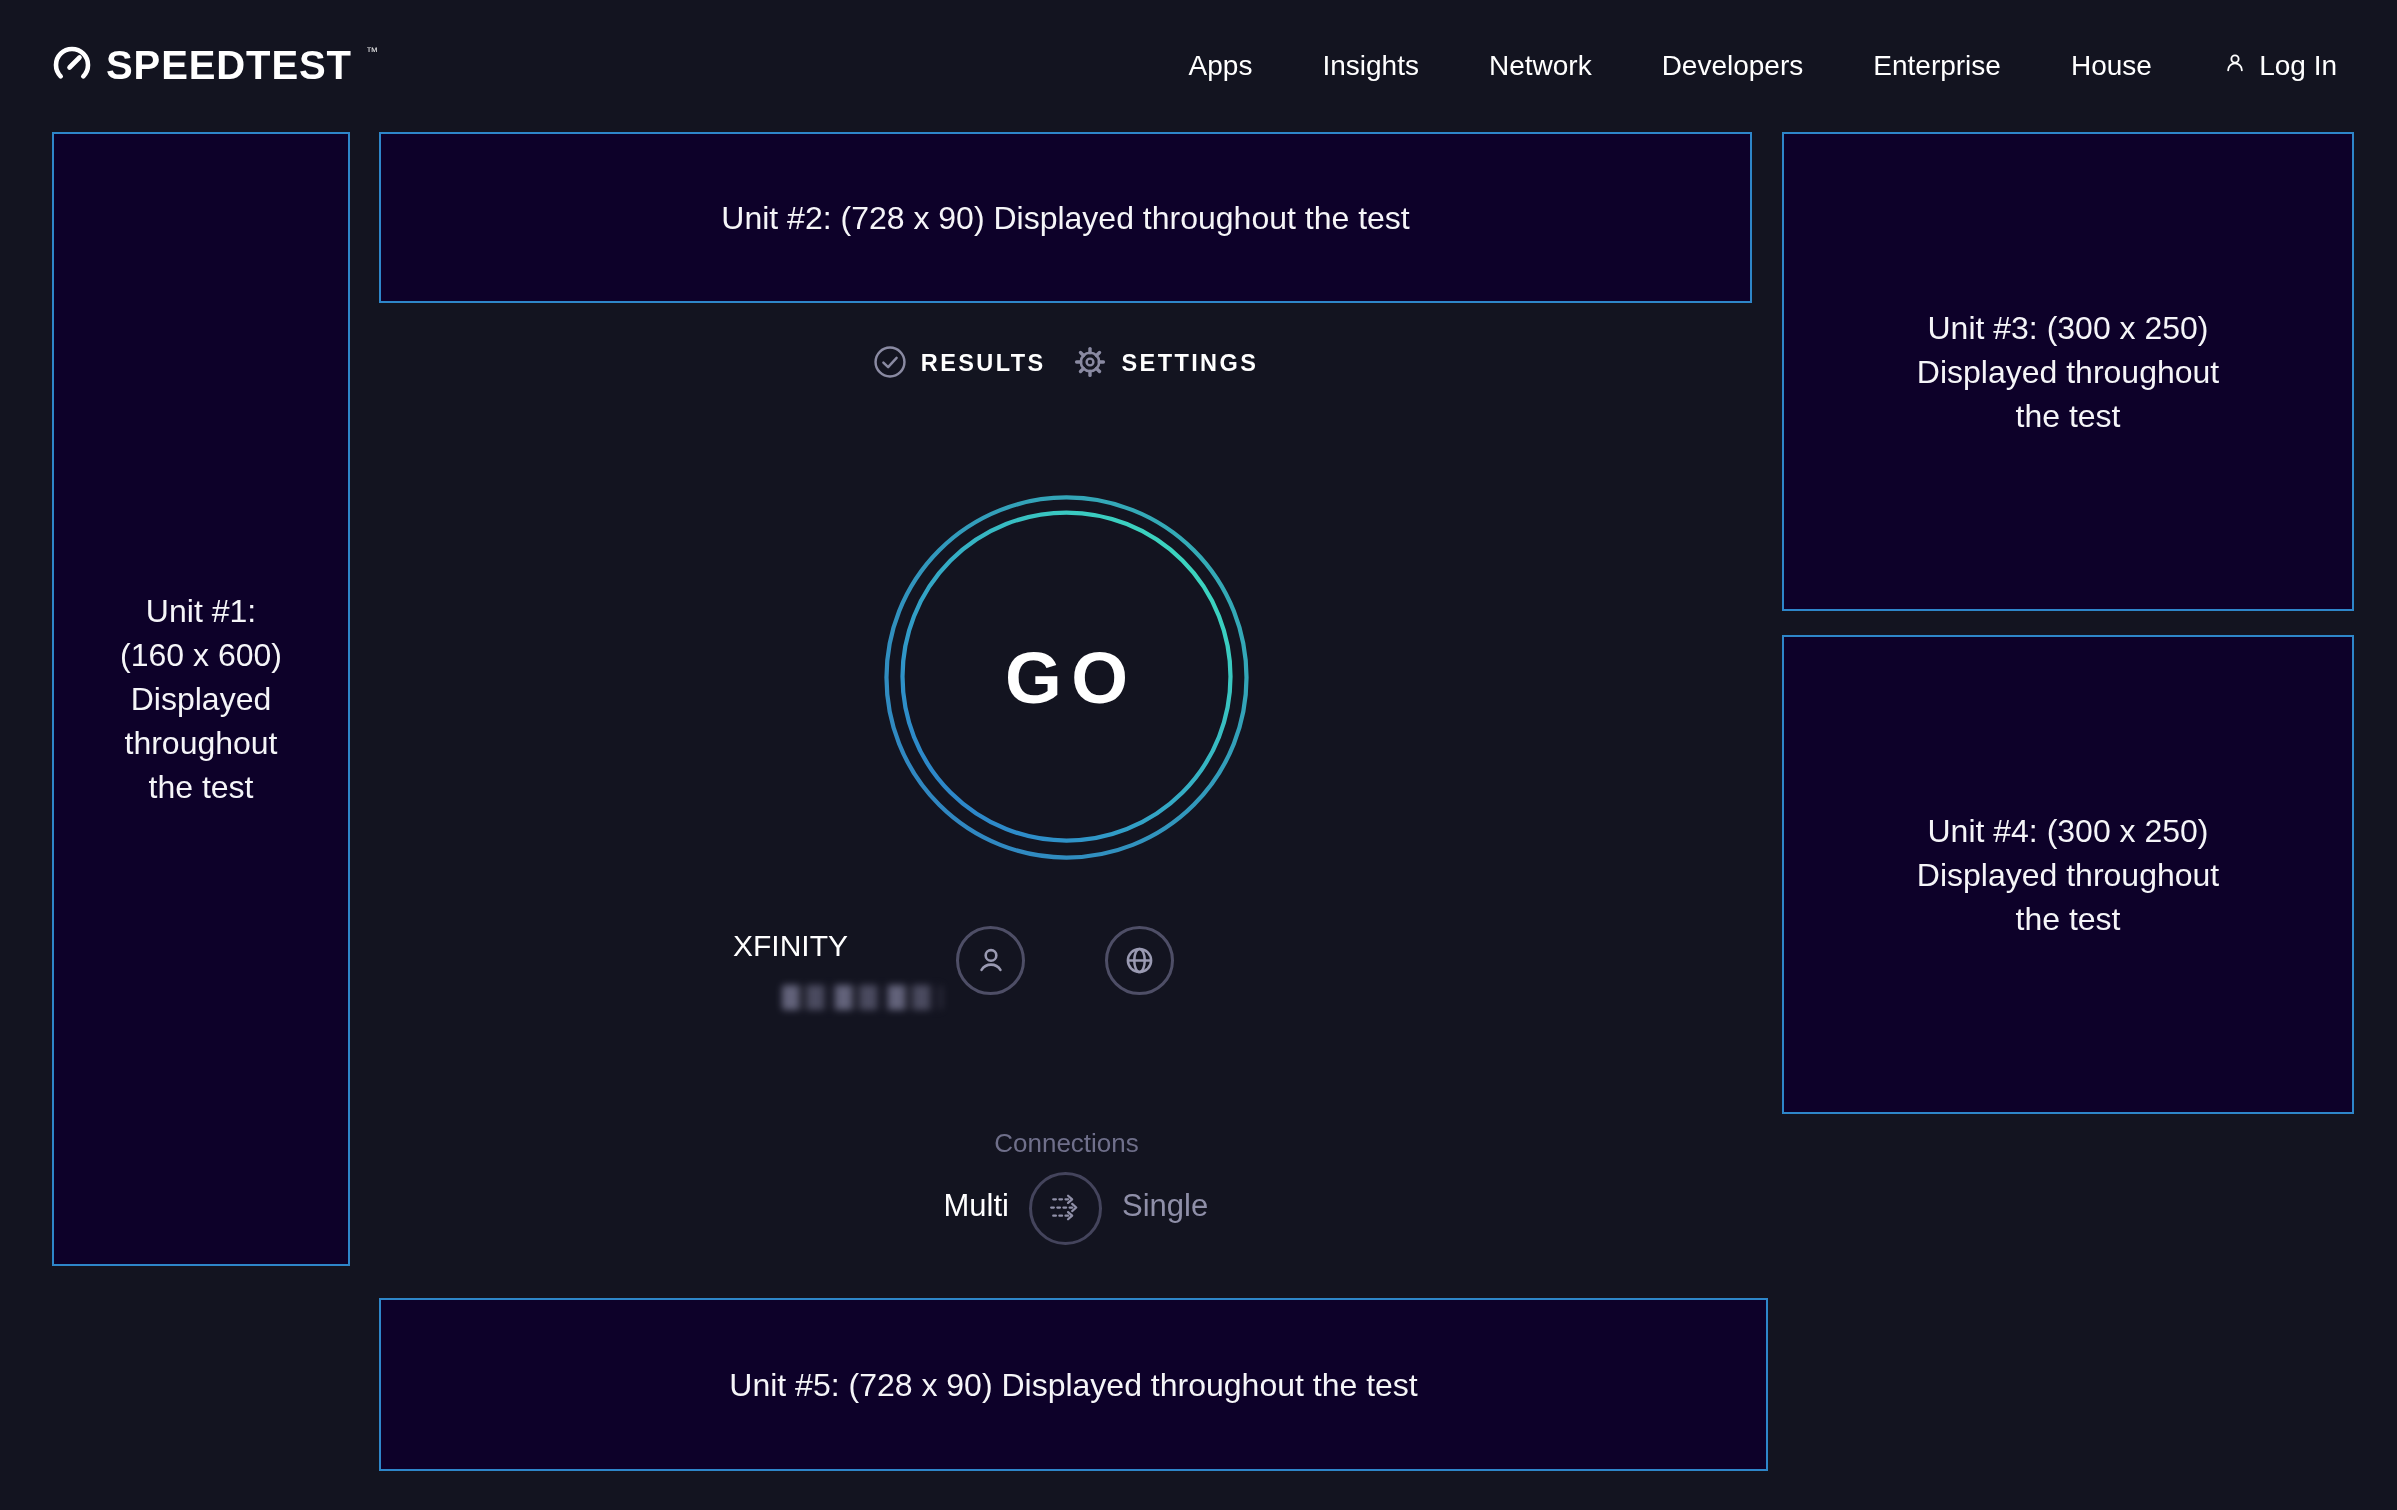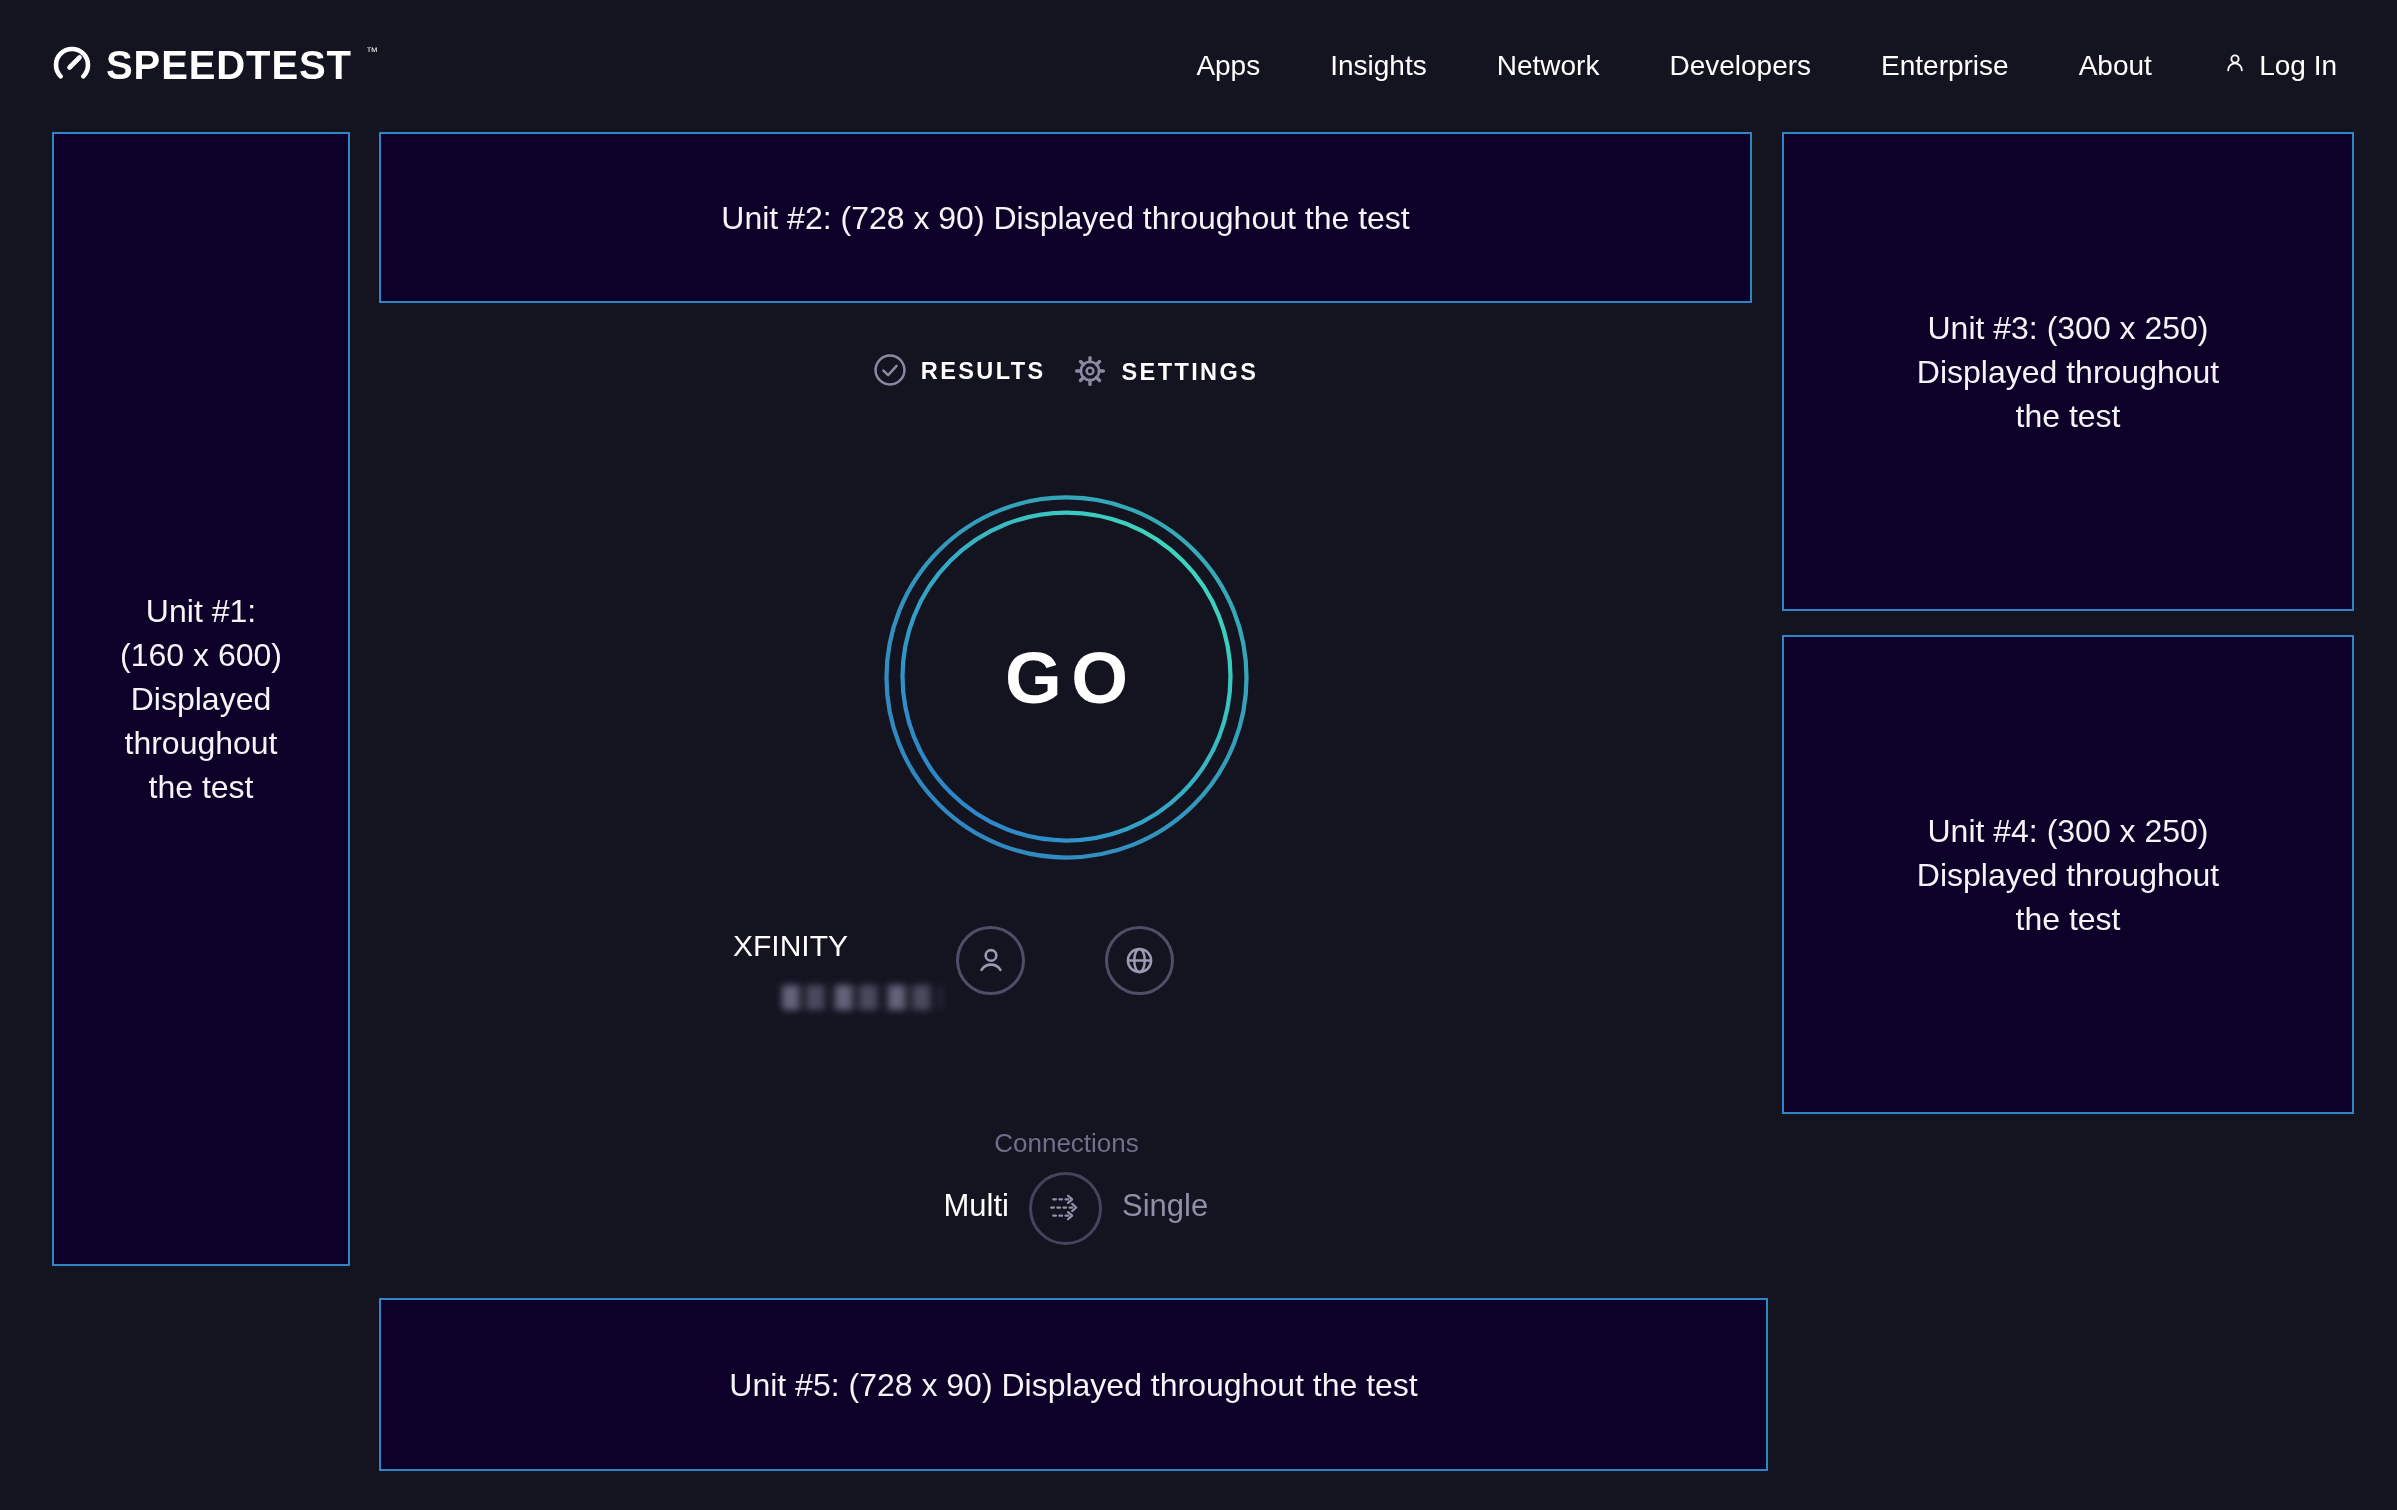--- a/index.html
+++ b/index.html
@@ -21,22 +21,22 @@
   
   .ad{position:absolute;background:#0d0129;border:2.8px solid #2e86c9;box-sizing:border-box;
     display:flex;align-items:center;justify-content:center;text-align:center;
     color:#f5f5f8;font-size:32px;line-height:44px;white-space:pre-line;cursor:pointer;}
   #ad1{left:52px;top:132px;width:298px;height:1134px;}
   #ad2{left:379px;top:132px;width:1373px;height:171px;}
   #ad3{left:1782px;top:132px;width:572px;height:479px;}
   #ad4{left:1782px;top:635px;width:572px;height:479px;}
   #ad5{left:379px;top:1298px;width:1389px;height:173px;}
   
-  .tabs{position:absolute;left:379px;top:353px;width:1373px;height:53px;
-    display:flex;align-items:flex-start;justify-content:center;gap:26px;}
+  .tabs{position:absolute;left:379px;top:337px;width:1373px;height:53px;
+    display:flex;align-items:center;justify-content:center;gap:26px;}
   .tab{display:flex;align-items:center;gap:14px;cursor:pointer;}
   .tab-label{color:#ffffff;font-size:23.5px;font-weight:700;letter-spacing:2.4px;}
   
   .go-wrap{position:absolute;left:878px;top:489px;width:377px;height:377px;cursor:pointer;}
   .go-wrap svg{position:absolute;left:0;top:0;}
   .go-label{position:absolute;left:0;top:0;width:100%;height:100%;
     display:flex;align-items:center;justify-content:center;
     color:#ffffff;font-size:73px;font-weight:700;letter-spacing:9.4px;padding-left:9.4px;box-sizing:border-box;}
   
   .isp-name{position:absolute;left:640px;top:928px;width:301px;text-align:center;
@@ -78,21 +78,21 @@
       </span>
       <span class="logo-text">SPEEDTEST</span>
       <span class="logo-tm">™</span>
     </div>
     <div class="nav">
       <span class="nav-item">Apps</span>
       <span class="nav-item">Insights</span>
       <span class="nav-item">Network</span>
       <span class="nav-item">Developers</span>
       <span class="nav-item">Enterprise</span>
-      <span class="nav-item">About</span>
+      <span class="nav-item">House</span>
       <span class="login">
         <span>
           <svg width="26" height="26" viewBox="0 0 36 36" fill="none">
             <circle cx="18" cy="12.5" r="5" stroke="#ffffff" stroke-width="2.6"></circle>
             <path d="M 8.5 28 A 9.5 9.5 0 0 1 27.5 28" stroke="#ffffff" stroke-width="2.6" stroke-linecap="round"></path>
           </svg>
         </span>
         <span>Log In</span>
       </span>
     </div>

